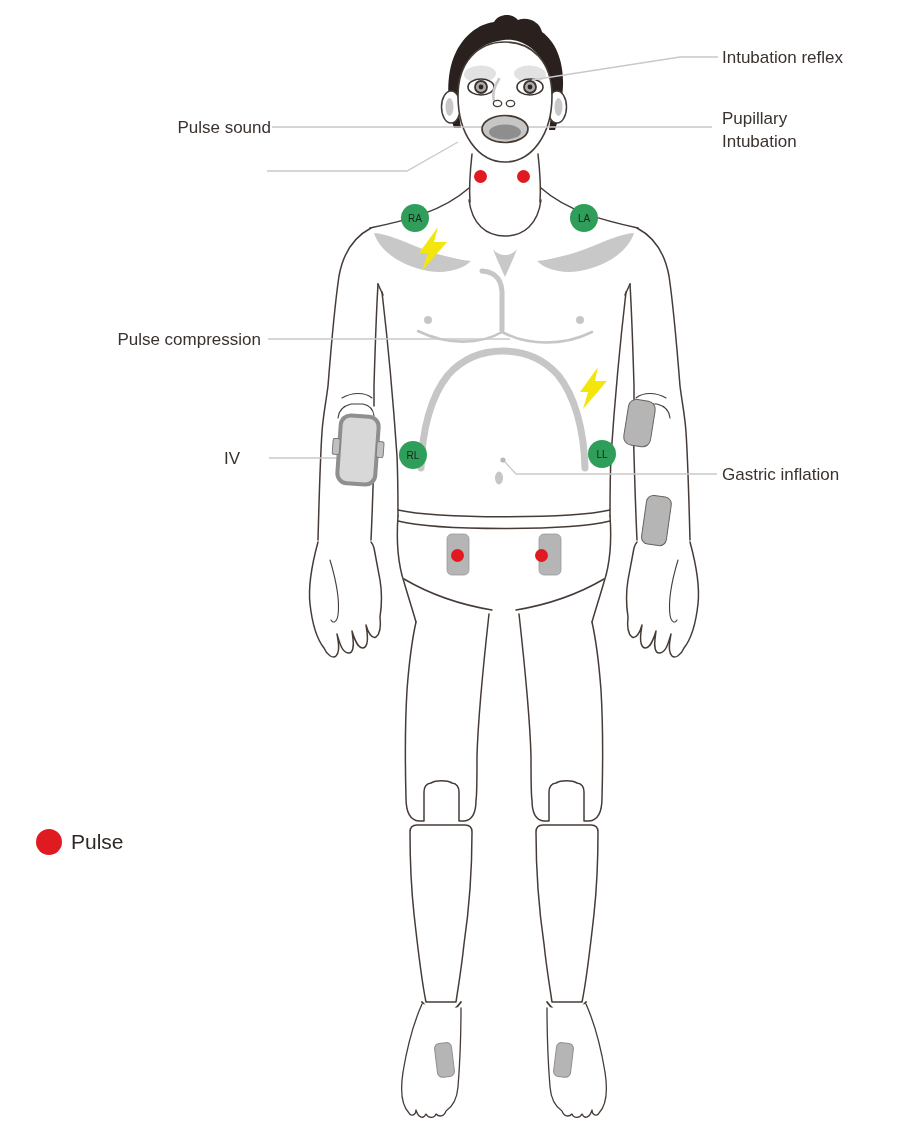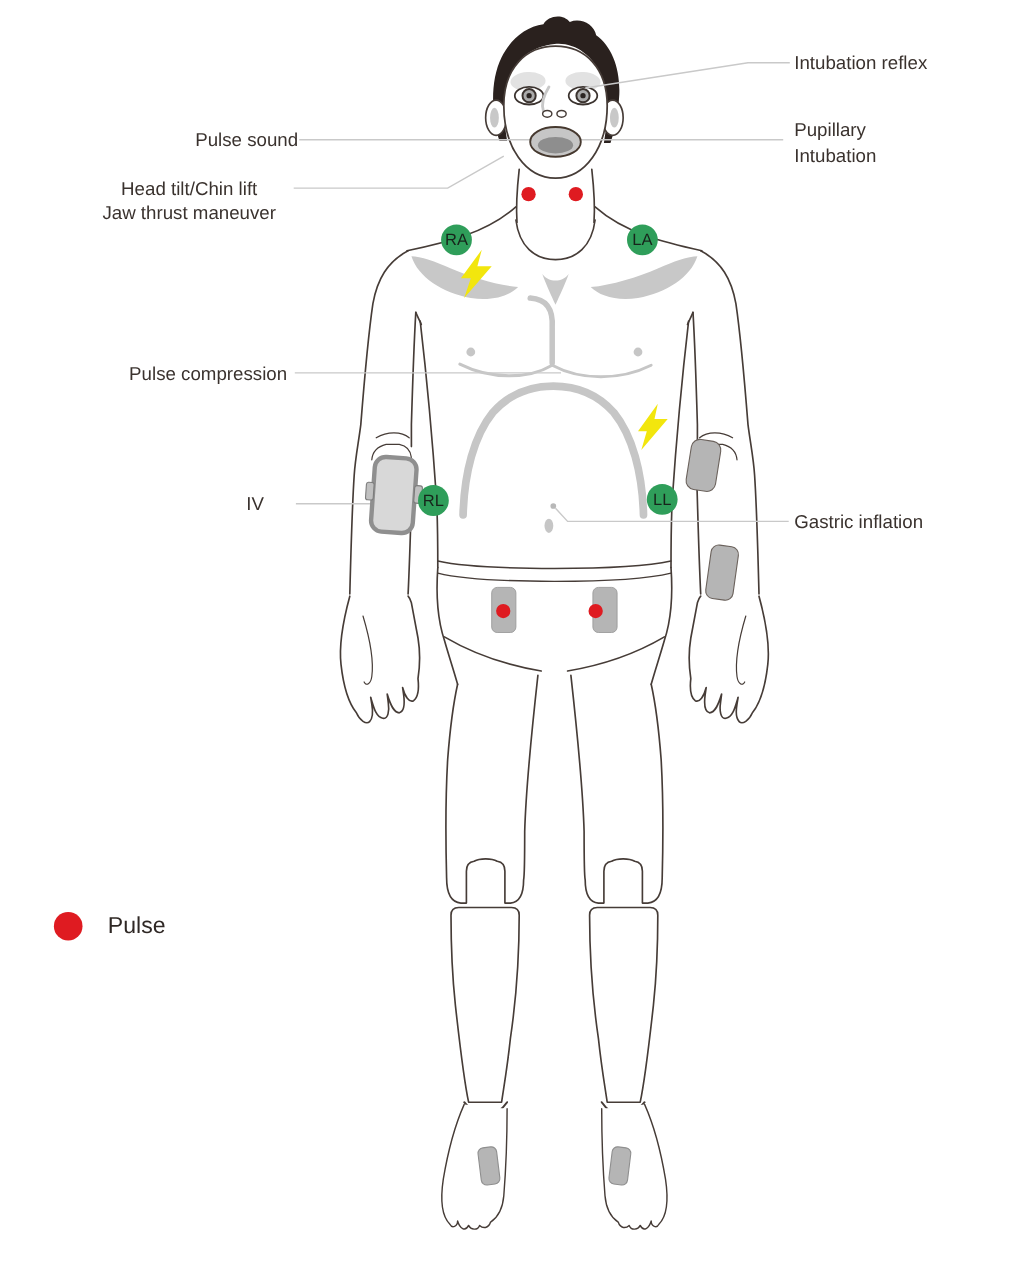--- a/index.html
+++ b/index.html
@@ -3,23 +3,23 @@
 <meta charset="utf-8">
 <style>
   html,body{margin:0;padding:0;background:#fff;}
   .stage{position:relative;width:918px;height:1148px;background:#fff;overflow:hidden;
          font-family:"Liberation Sans",sans-serif;}
   .stage svg{position:absolute;left:0;top:0;}
   .lbl{position:absolute;font-size:17px;line-height:22px;color:var(--text,#3a322e);white-space:nowrap;}
   .lbl.center{text-align:center;}
   .electrode{position:absolute;width:28px;height:28px;border-radius:50%;
              background:var(--electrode-green,#2f9e5a);display:flex;align-items:center;justify-content:center;
-             font-size:15px;color:#17241b;}
+             font-size:10px;color:#17241b;}
   .pulse-dot{position:absolute;width:13px;height:13px;border-radius:50%;background:var(--pulse-red,#df1b21);}
-  .legend{position:absolute;left:49px;top:829px;display:flex;align-items:center;gap:23px;}
+  .legend{position:absolute;left:36px;top:829px;display:flex;align-items:center;gap:9px;}
   .legend-dot{width:26px;height:26px;border-radius:50%;background:var(--pulse-red,#df1b21);}
   .legend-label{font-size:21px;color:#2f2825;}
 </style>
 </head>
 <body>
 
 <div class="stage">
 
   <svg width="918" height="1148" viewBox="0 0 918 1148">
     <defs>
@@ -143,38 +143,36 @@
     <path d="M438,227 L419,253 L428,253 L422,271 L447,242 L434,242 Z" fill="var(--defib-yellow,#f2e60d)"></path>
     <path d="M598,367 L580,392 L588,392 L583,409 L607,381 L595,381 Z" fill="var(--defib-yellow,#f2e60d)"></path>
   </svg>
 
   <div class="electrode" style="left:401px;top:204px">
     <span>RA</span>
   </div>
   <div class="electrode" style="left:570px;top:204px">
     <span>LA</span>
   </div>
-  <div class="electrode" style="left:380px;top:441px">
+  <div class="electrode" style="left:399px;top:441px">
     <span>RL</span>
   </div>
   <div class="electrode" style="left:588px;top:440px">
     <span>LL</span>
   </div>
 
   <div class="pulse-dot" style="left:474px;top:170px"></div>
   <div class="pulse-dot" style="left:517px;top:170px"></div>
   <div class="pulse-dot" style="left:451px;top:549px"></div>
   <div class="pulse-dot" style="left:535px;top:549px"></div>
 
   <div class="lbl" style="left:722px;top:47px">Intubation reflex</div>
   <div class="lbl" style="left:722px;top:108px">Pupillary</div>
   <div class="lbl" style="left:722px;top:131px">Intubation</div>
   <div class="lbl" style="right:647px;top:117px">Pulse sound</div>
-  <div class="lbl center" style="left:52px;top:161px;width:240px">Head tilt/Chin lift</div>
-  <div class="lbl center" style="left:52px;top:183px;width:240px">Jaw thrust maneuver</div>
   <div class="lbl" style="right:657px;top:329px">Pulse compression</div>
   <div class="lbl" style="right:678px;top:448px">IV</div>
   <div class="lbl" style="left:722px;top:464px">Gastric inflation</div>
 
   <div class="legend">
     <span class="legend-dot"></span>
     <span class="legend-label">Pulse</span>
   </div>
 
 </div>

